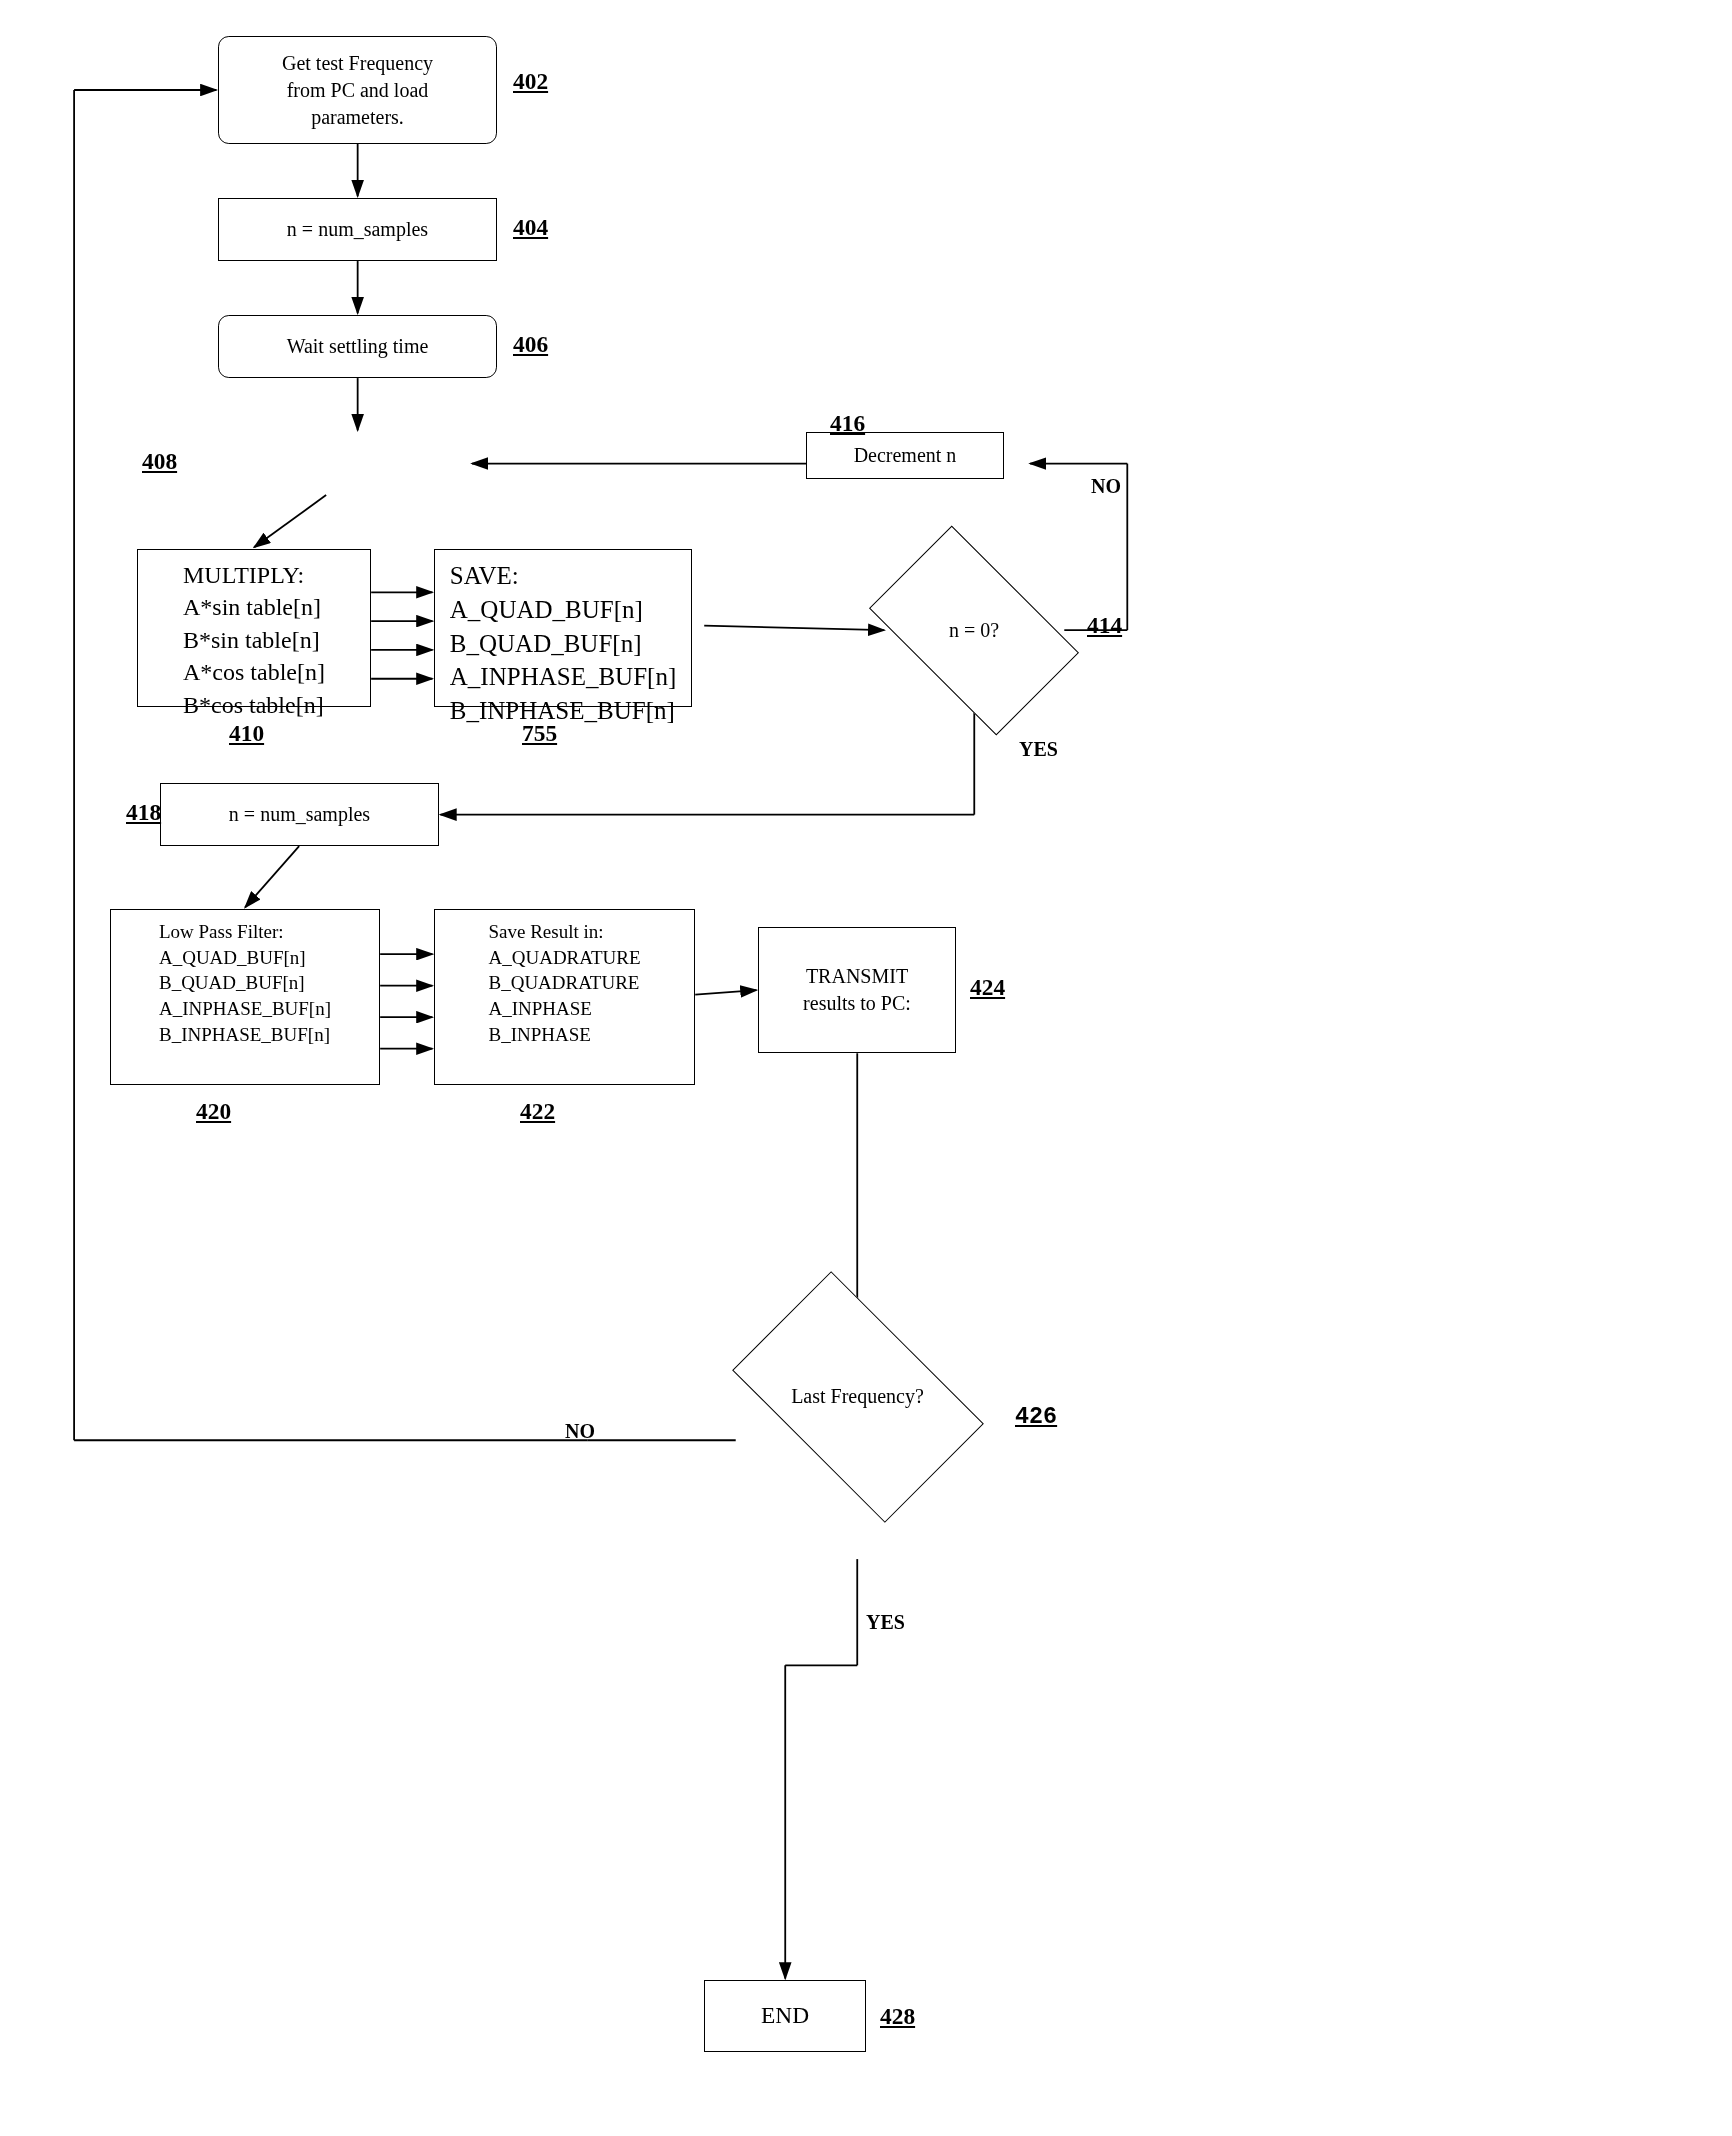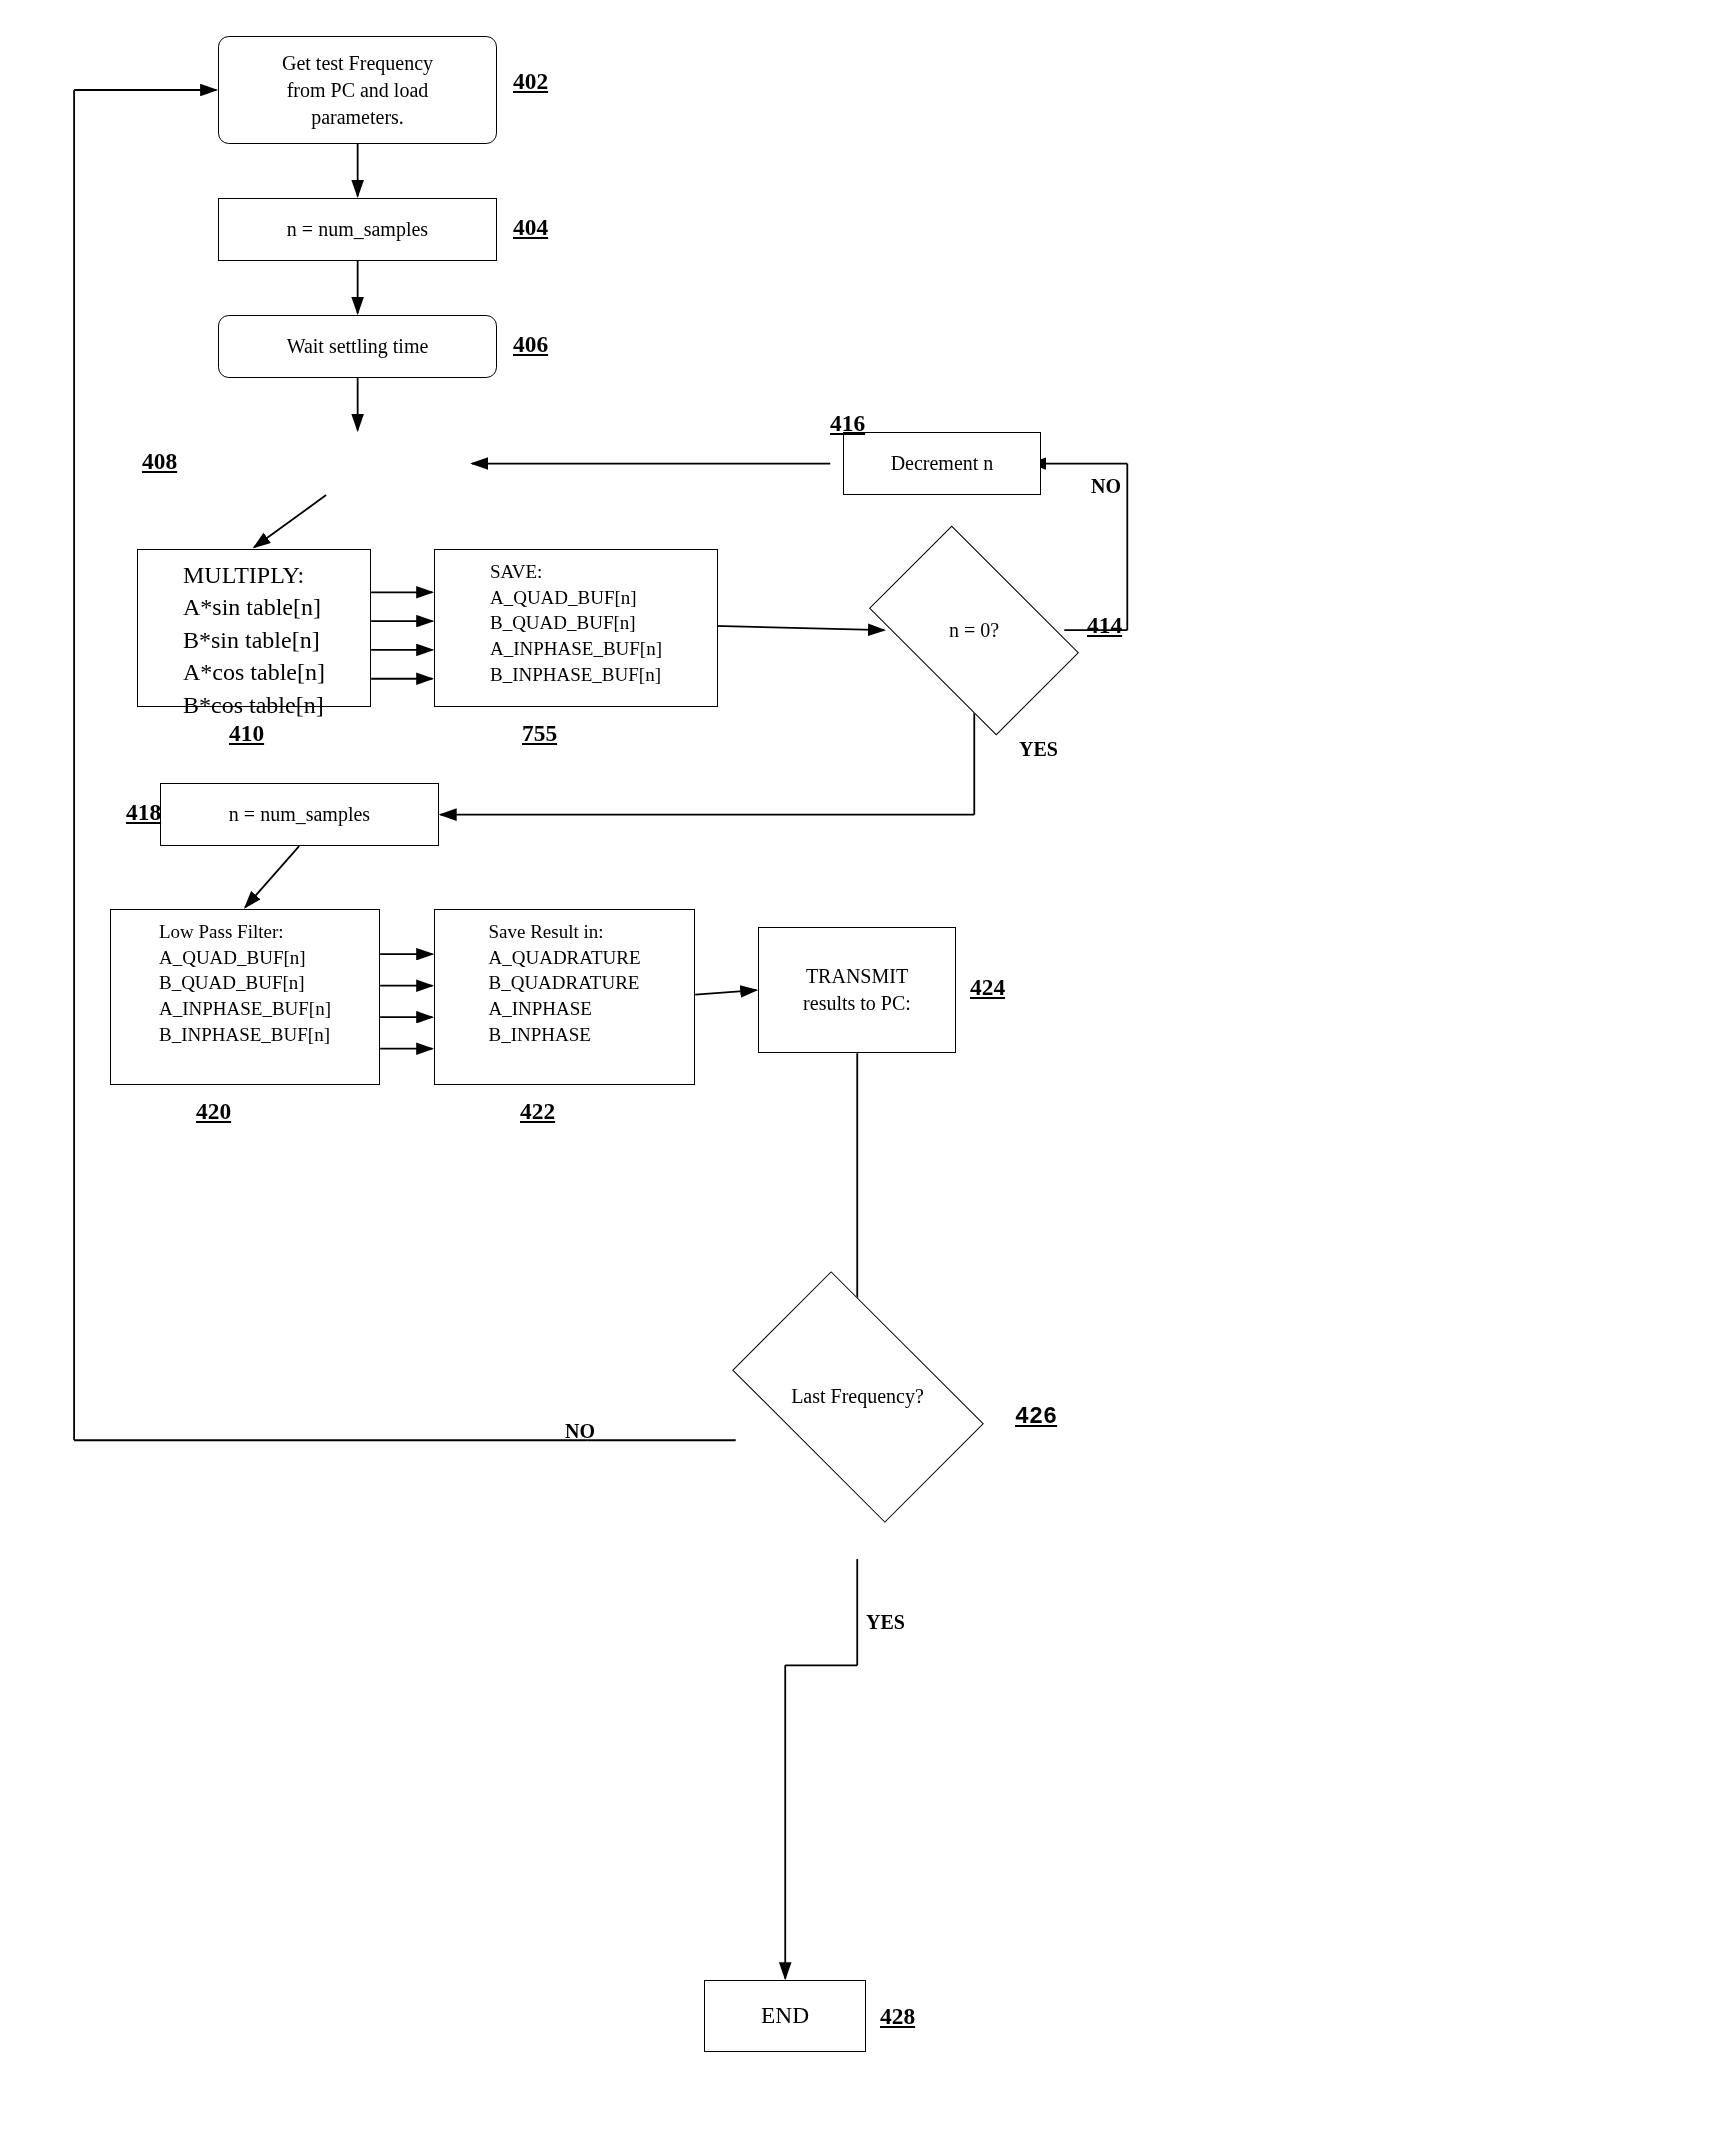--- a/index.html
+++ b/index.html
@@ -157,29 +157,29 @@
 
 
   <div class="fc-box" style="left:117px; top:549px; width:234px; height:158px; align-items:flex-start; padding:9px; text-align:left; font-size:24px;">
     <span style="white-space:pre-line;">MULTIPLY:
 A*sin table[n]
 B*sin table[n]
 A*cos table[n]
 B*cos table[n]</span>
   </div>
 
-  <div class="fc-box" style="left:414px; top:549px; width:284px; height:158px; align-items:flex-start; padding:9px; text-align:left; font-size:19px;">
+  <div class="fc-box" style="left:414px; top:549px; width:258px; height:158px; align-items:flex-start; padding:9px; text-align:left; font-size:25px;">
     <span style="white-space:pre-line;">SAVE:
 A_QUAD_BUF[n]
 B_QUAD_BUF[n]
 A_INPHASE_BUF[n]
 B_INPHASE_BUF[n]</span>
   </div>
 
-  <div class="fc-box" style="left:823px; top:432px; width:198px; height:63px;">
+  <div class="fc-box" style="left:786px; top:432px; width:198px; height:47px;">
     <span>Decrement n</span>
   </div>
 
   <div class="fc-diamond-wrap" style="left:864px; top:572px; width:180px; height:117px;">
     <div class="fc-diamond"></div>
     <span class="fc-diamond-label">n = 0?</span>
   </div>
 
   <div class="fc-box" style="left:140px; top:783px; width:279px; height:63px;">
     <span>n = num_samples</span>

